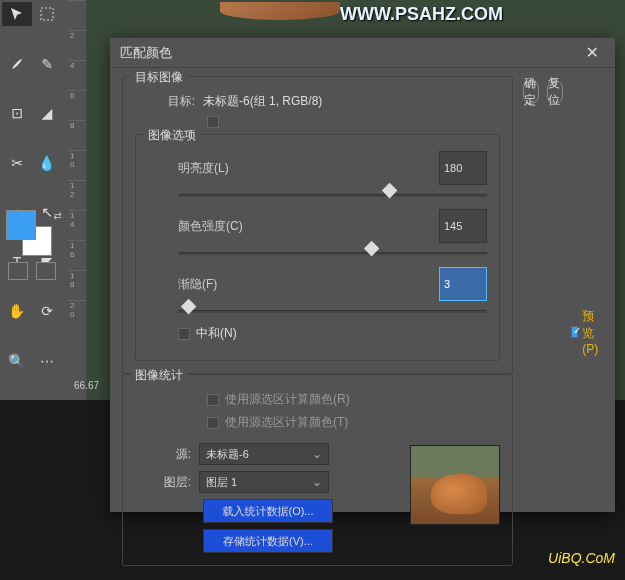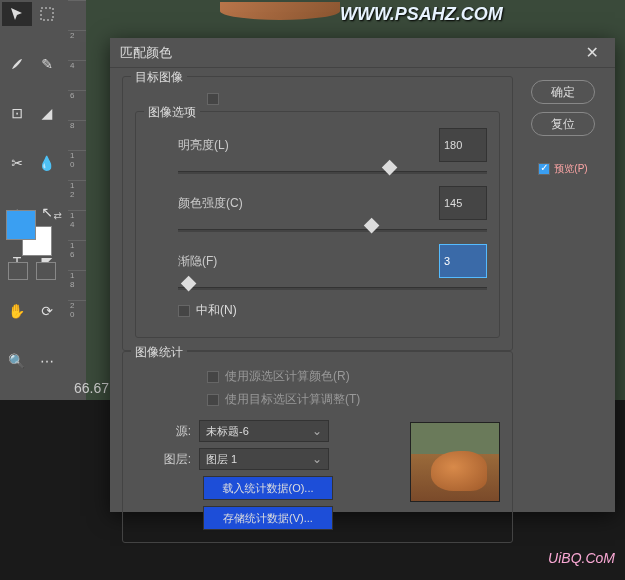--- a/index.html
+++ b/index.html
@@ -14,36 +14,36 @@
 .fg-color { position: absolute; width: 30px; height: 30px; background: #3a9ff2; border: 1px solid #888; }
 .bg-color { position: absolute; left: 16px; top: 16px; width: 30px; height: 30px; background: #fff; border: 1px solid #888; }
 .swap-ico { position: absolute; right: 0; top: 0; color: #ccc; font-size: 10px; }
 .mode-icons { position: absolute; left: 8px; top: 262px; display: flex; gap: 8px; }
 .mode-icons div { width: 20px; height: 18px; border: 1px solid #888; background: #535353; }
 
 
 .canvas-bg { position: absolute; left: 68px; top: 0; width: 560px; height: 400px; background: #3a4a3a; }
 .ruler-v { position: absolute; left: 68px; top: 0; width: 18px; height: 400px; background: #535353; color: #aaa; font-size: 8px; }
 .ruler-v div { height: 30px; padding-left: 2px; border-top: 1px solid #666; }
-.zoom-label { position: absolute; left: 74px; top: 380px; color: #ccc; font-size: 14px; }
+.zoom-label { position: absolute; left: 74px; top: 380px; color: #ccc; font-size: 10px; }
 
 
 .fox-hint { position: absolute; left: 220px; top: 2px; width: 120px; height: 18px; background: linear-gradient(135deg,#b8754a,#8a5530); border-radius: 0 0 50% 50%; }
-.watermark1 { position: absolute; left: 340px; top: 4px; color: #e8f4ff; font-size: 18px; font-style: italic; font-weight: bold; text-shadow: 1px 1px 2px #000; }
-.watermark2 { position: absolute; right: 10px; bottom: 14px; color: #f9a8d4; font-size: 14px; font-style: italic; text-align: right; }
+.watermark1 { position: absolute; left: 340px; top: 4px; color: #e8f4ff; font-size: 18px; font-weight: bold; text-shadow: 1px 1px 2px #000; }
+.watermark2 { position: absolute; right: 10px; bottom: 14px; color: #fde047; font-size: 14px; font-style: italic; text-align: right; }
 
 
 .dialog { position: absolute; left: 110px; top: 38px; width: 505px; height: 474px; background: #535353; box-shadow: 0 4px 20px rgba(0,0,0,0.6); }
 .titlebar { height: 30px; background: #535353; display: flex; align-items: center; padding: 0 10px; border-bottom: 1px solid #434343; }
 .titlebar-title { color: #ddd; font-size: 13px; flex: 1; }
 .close-x { color: #ddd; font-size: 16px; cursor: pointer; padding: 0 6px; }
 
 .dialog-body { display: flex; padding: 8px 12px 12px 12px; gap: 10px; }
 .left-col { flex: 1; }
-.right-col { width: 80px; display: flex; flex-direction: column; gap: 8px; align-items: center; padding-top: 4px; }
+.right-col { width: 80px; display: flex; flex-direction: row; gap: 8px; padding-top: 4px; }
 
 .group { border: 1px solid #434343; border-radius: 3px; padding: 10px 12px 12px 12px; position: relative; }
 .group-title { position: absolute; top: -8px; left: 8px; background: #535353; color: #ddd; font-size: 12px; padding: 0 4px; }
 
 .row { display: flex; align-items: center; margin: 6px 0; color: #ccc; font-size: 12px; }
 .row-label { text-align: right; width: 60px; margin-right: 8px; }
 .row-value { color: #ddd; }
 
 .chk-row { display: flex; align-items: center; margin: 6px 0 6px 72px; color: #999; font-size: 12px; gap: 6px; }
 .chk { width: 12px; height: 12px; border: 1px solid #666; background: #454545; }
@@ -53,21 +53,21 @@
 .slider-block { margin: 6px 0 4px 0; }
 .slider-row1 { display: flex; align-items: center; justify-content: space-between; padding-left: 30px; }
 .slider-label { color: #ccc; font-size: 12px; }
 .slider-input { width: 48px; height: 20px; background: #454545; border: 1px solid #333; color: #ddd; font-size: 11px; text-align: left; padding: 16px 4px; }
 .slider-input.highlight { background: #3a6aa8; color: #fff; border: 1px solid #5bf; }
 .slider-track { position: relative; height: 14px; margin: 4px 0 2px 30px; }
 .track-line { position: absolute; top: 5px; left: 0; right: 0; height: 3px; background: #434343; border-top: 1px solid #333; }
 .slider-thumb { position: absolute; top: 0; width: 11px; height: 11px; background: #dcdcdc; transform: rotate(45deg) translateX(-50%); }
 
 .btn { width: 64px; height: 24px; border: 1px solid #888; border-radius: 12px; background: #535353; color: #ddd; font-size: 12px; display: flex; align-items: center; justify-content: center; cursor: pointer; }
-.preview-row { display: flex; align-items: center; gap: 4px; color: #fca5a5; font-size: 10px; margin-top: 18px; }
+.preview-row { display: flex; align-items: center; gap: 4px; color: #eab308; font-size: 12px; margin-top: 18px; }
 
 .sel { width: 130px; height: 22px; background: #454545; border: 1px solid #333; color: #ddd; font-size: 11px; padding: 0 6px; display: flex; align-items: center; justify-content: space-between; }
 .sel::after { content: "⌄"; color: #aaa; font-size: 12px; }
 .wide-btn { width: 130px; height: 24px; background: #1d4ed8; border: 1px solid #333; color: #ddd; font-size: 11px; display: flex; align-items: center; justify-content: center; cursor: pointer; margin-left: 68px; margin-top: 6px; }
 
 .stats-layout { display: flex; gap: 14px; }
 .stats-left { flex: 1; }
 .thumb-img { width: 90px; height: 80px; background: linear-gradient(180deg,#6a7a5a 0%,#6a7a5a 40%,#9a6a3a 40%,#7a4a2a 100%); border: 1px solid #222; position: relative; margin-top: 8px; }
 .thumb-fox { position: absolute; left: 20px; top: 28px; width: 56px; height: 40px; background: radial-gradient(ellipse at 40% 40%,#d88a4a,#a05a2a); border-radius: 50% 40% 30% 40%; }
 
@@ -138,20 +138,24 @@
 <div class="dialog">
   <div class="titlebar">
     <span class="titlebar-title">匹配颜色</span>
     <span class="close-x">✕</span>
   </div>
   <div class="dialog-body">
     <div class="left-col">
 
       <div class="group">
         <div class="group-title">目标图像</div>
+        <div class="row">
+          <span class="row-label">目标:</span>
+          <span class="row-value">未标题-6(组 1, RGB/8)</span>
+        </div>
         <div class="chk-row">
           <div class="chk"></div>
         </div>
 
         <div class="group" style="margin-bottom:0;">
           <div class="group-title">图像选项</div>
 
           <div class="slider-block">
             <div class="slider-row1">
               <span class="slider-label">明亮度(L)</span>
@@ -193,21 +197,21 @@
       </div>
 
       <div class="group">
         <div class="group-title">图像统计</div>
         <div class="chk-row">
           <div class="chk"></div>
           <span>使用源选区计算颜色(R)</span>
         </div>
         <div class="chk-row">
           <div class="chk"></div>
-          <span>使用目标选区计算调整(T)</span>
+          <span>使用源选区计算颜色(T)</span>
         </div>
 
         <div class="stats-layout">
           <div class="stats-left">
             <div class="src-row">
               <span class="row-label" style="color:#ccc;font-size:12px;">源:</span>
               <div class="sel">
                   <span>未标题-6</span>
                 </div>
             </div>

